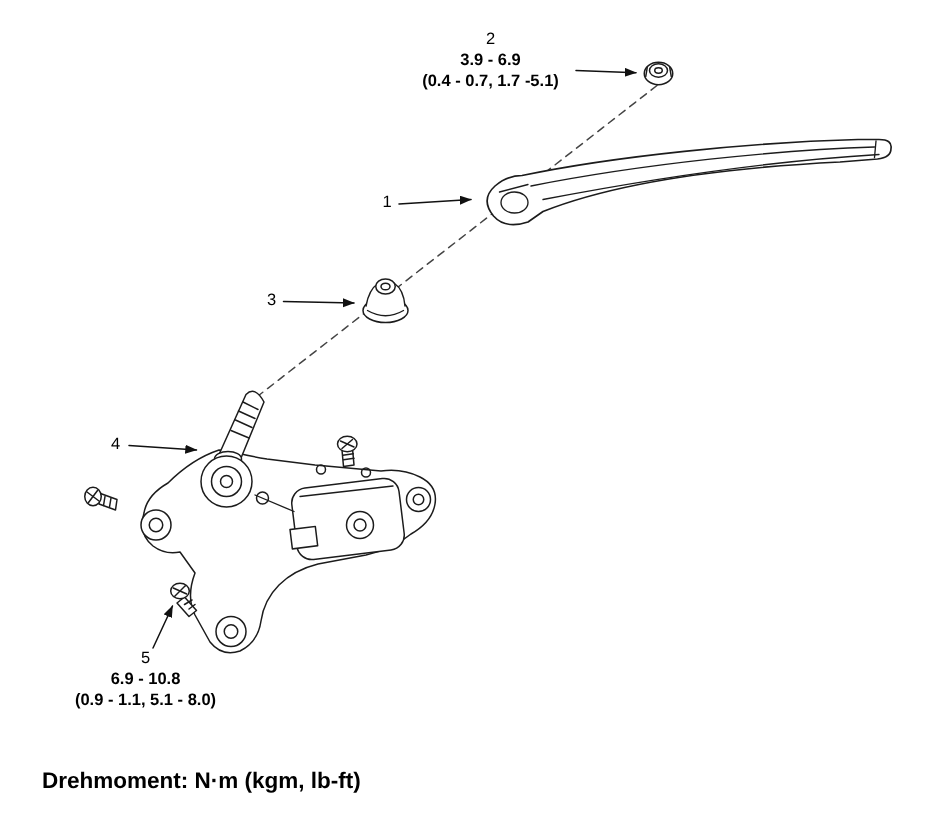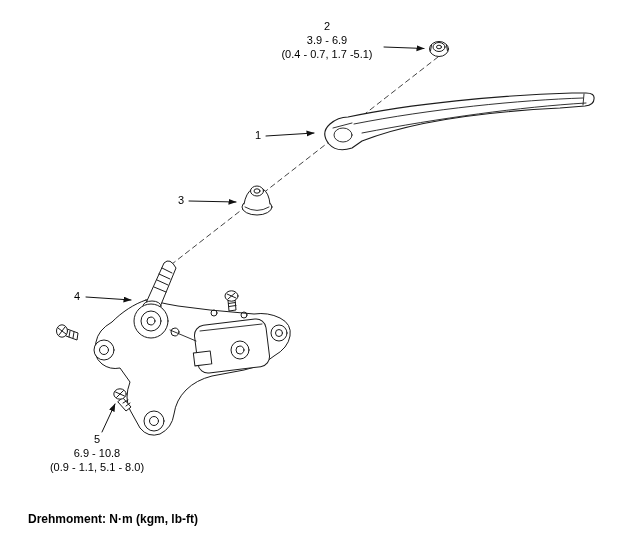--- a/index.html
+++ b/index.html
@@ -13,26 +13,26 @@
     overflow: hidden;
   }
   .stage svg { position: absolute; left: 0; top: 0; }
   .lbl {
     position: absolute;
     font-size: 11px;
     line-height: 13px;
     text-align: center;
     white-space: nowrap;
   }
-  .torque { font-weight: normal; }
+  .torque { font-weight: bold; }
   .footer-note {
     position: absolute;
     left: 28px;
     top: 512px;
-    font-size: 12px;
+    font-size: 15px;
     font-weight: bold;
     white-space: nowrap;
   }
 </style>
 </head>
 <body>
 
 <div class="stage">
 
   <svg width="623" height="557" viewBox="0 0 623 557" stroke-linecap="round" stroke-linejoin="round">

